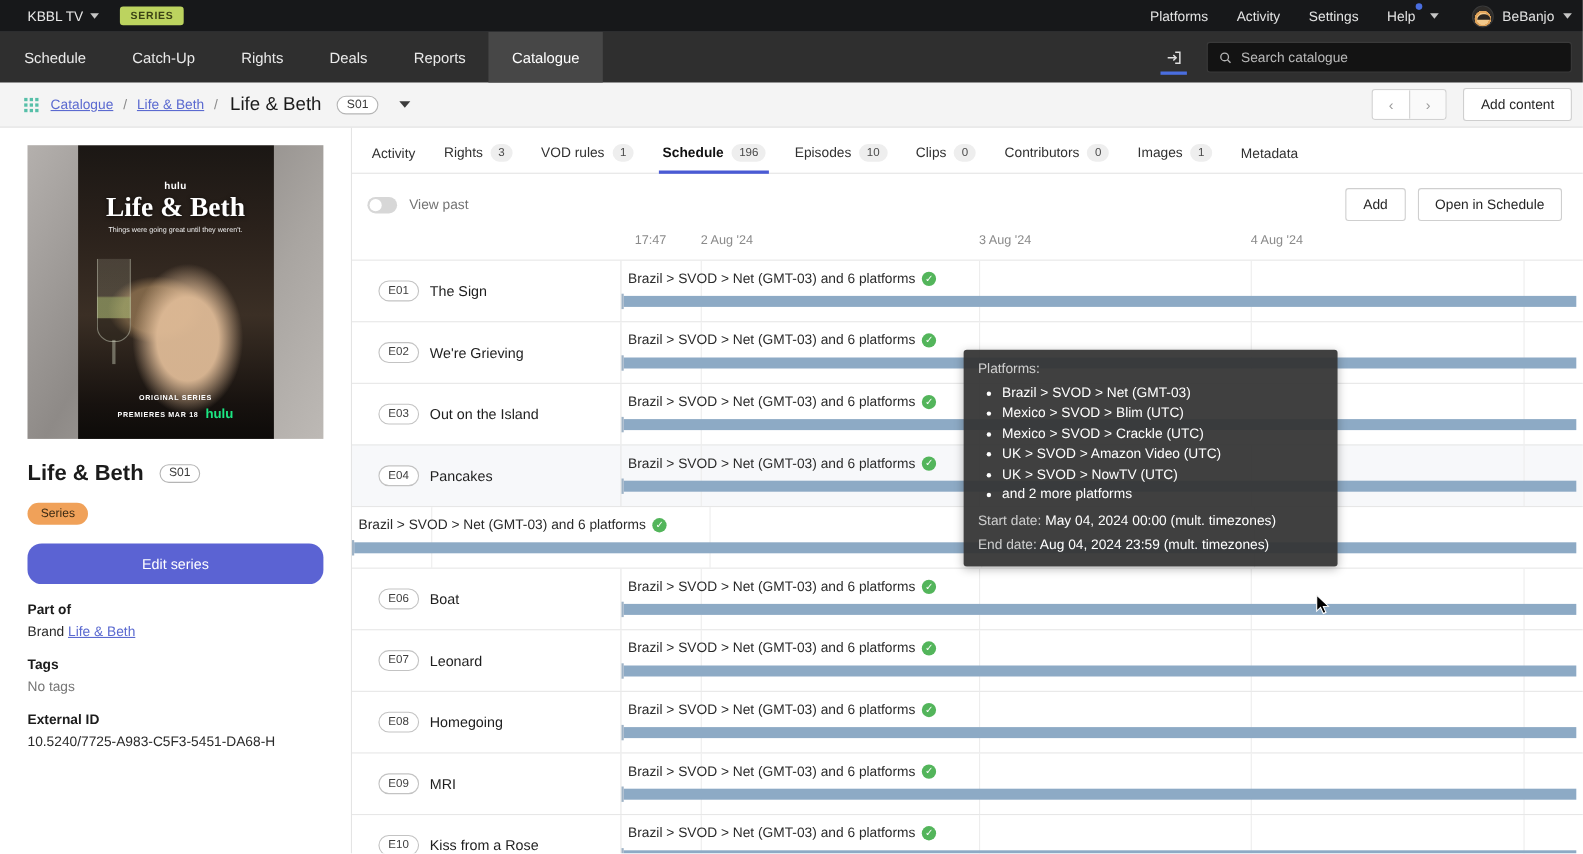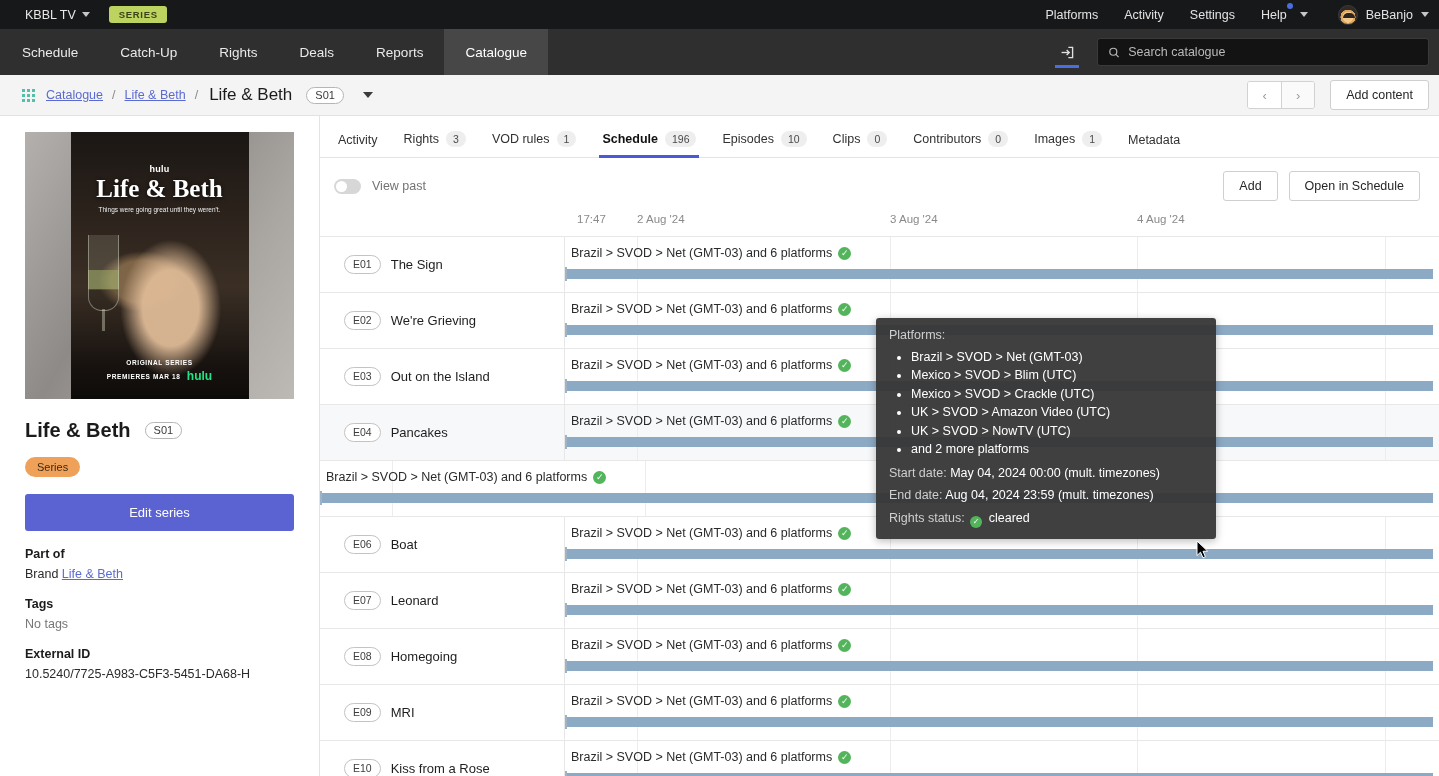--- a/index.html
+++ b/index.html
@@ -141,21 +141,21 @@
   .poster-foot .hulu2 { color:#1ce783; font-size:12px; letter-spacing:0; display:inline-block; vertical-align:-1px; margin-left:4px;}
 
   .side-title { display:flex; align-items:center; gap:9px; margin-top:20px; }
   .side-title h1 { font-size:20px; font-weight:bold; color:#1b1b1b; }
   .badge-series {
     display:inline-block; background:#f0a159; color:#3b2a13; font-size:11px;
     padding:4px 12px; border-radius:11px; margin-top:15px; font-weight:500;
   }
   .btn-primary {
     display:block; width:100%; margin-top:17px; background:#5b63d3; color:#fff;
-    border:0; border-radius:3px; padding:11px 0; font-size:13px; cursor:pointer;
+    border:0; border-radius:13px; padding:11px 0; font-size:13px; cursor:pointer;
     font-family: inherit;
   }
   .side-h { font-size:12.5px; font-weight:bold; color:#1b1b1b; margin-top:16px; }
   .side-p { font-size:12.5px; color:#2a2a2a; margin-top:6px; }
   .side-p a { color:#5b6ad0; text-decoration:underline; }
   .side-muted { font-size:12.5px; color:#767676; margin-top:6px; }
 
   
   .main { flex: 1; position: relative; overflow: hidden; }
   .tabs {
@@ -601,25 +601,20 @@
           <li>and 2 more platforms</li>
         </ul>
       <div class="kv">
         <span>Start date:</span>
         <b>May 04, 2024 00:00 (mult. timezones)</b>
       </div>
       <div class="kv">
         <span>End date:</span>
         <b>Aug 04, 2024 23:59 (mult. timezones)</b>
       </div>
-      <div class="kv">
-        <span>Rights status:</span>
-        <span class="tt-check">✓</span>
-        <b>cleared</b>
-      </div>
     </div>
 
     <span class="cursor">
       <svg width="13" height="19" viewBox="0 0 13 19">
         <path d="M1 1 L1 15.5 L4.5 12.2 L7 17.8 L9.4 16.7 L7 11.3 L11.6 11.1 Z" fill="#000" stroke="#fff" stroke-width="1"></path>
       </svg>
     </span>
   </div>
 </div>
 

